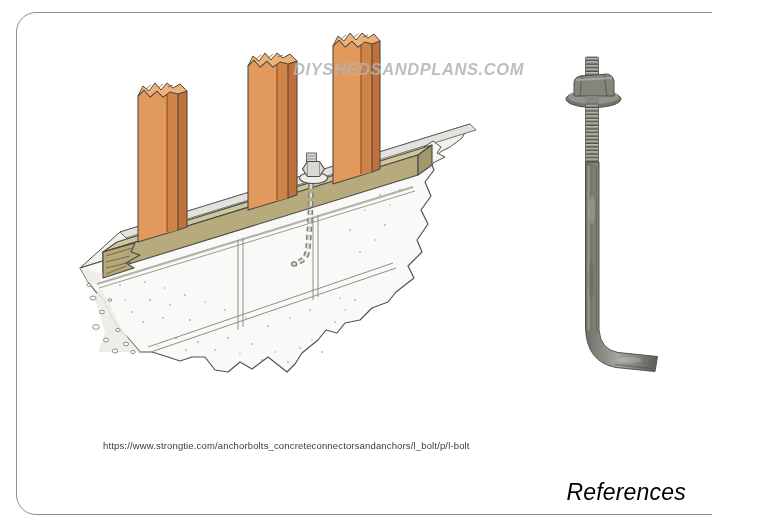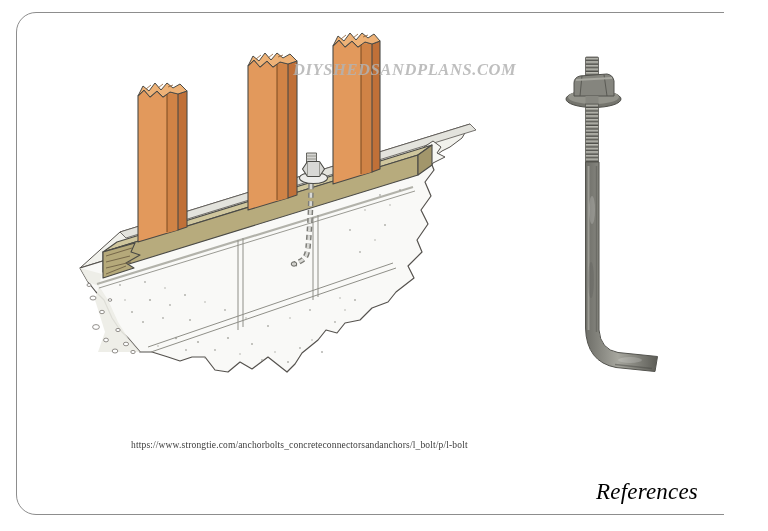--- a/index.html
+++ b/index.html
@@ -1,24 +1,24 @@
 <!DOCTYPE html>
 <html><head>
 <meta charset="utf-8">
 <style>
   html,body{margin:0;padding:0;background:#ffffff;}
   .stage{position:relative;width:712px;height:531px;background:#ffffff;overflow:hidden;
-         font-family:Liberation Serif, serif;padding-left:12px;}
+         font-family:Liberation Sans, sans-serif;}
   .card{position:absolute;left:16px;top:12px;width:736px;height:503px;
         border:1.5px solid #8d8d8d;border-radius:20px;background:#ffffff;box-sizing:border-box;}
   .canvas{position:absolute;left:0;top:0;width:768px;height:531px;}
   .watermark{position:absolute;left:293px;top:60px;font-style:italic;font-weight:700;
              font-size:16.5px;letter-spacing:.6px;color:#b3b3b3;opacity:.85;white-space:nowrap;}
   .cite{position:absolute;left:103px;top:440px;font-size:9.5px;letter-spacing:.15px;
-        color:#3b3b3b;white-space:nowrap;margin-left:28px;}
+        color:#3b3b3b;white-space:nowrap;}
   .refs{position:absolute;right:26px;top:479px;font-style:italic;font-size:23px;
         color:#000000;letter-spacing:.2px;}
 </style>
 </head>
 <body>
 
 <div class="stage">
 
   <div class="card"></div>
 

